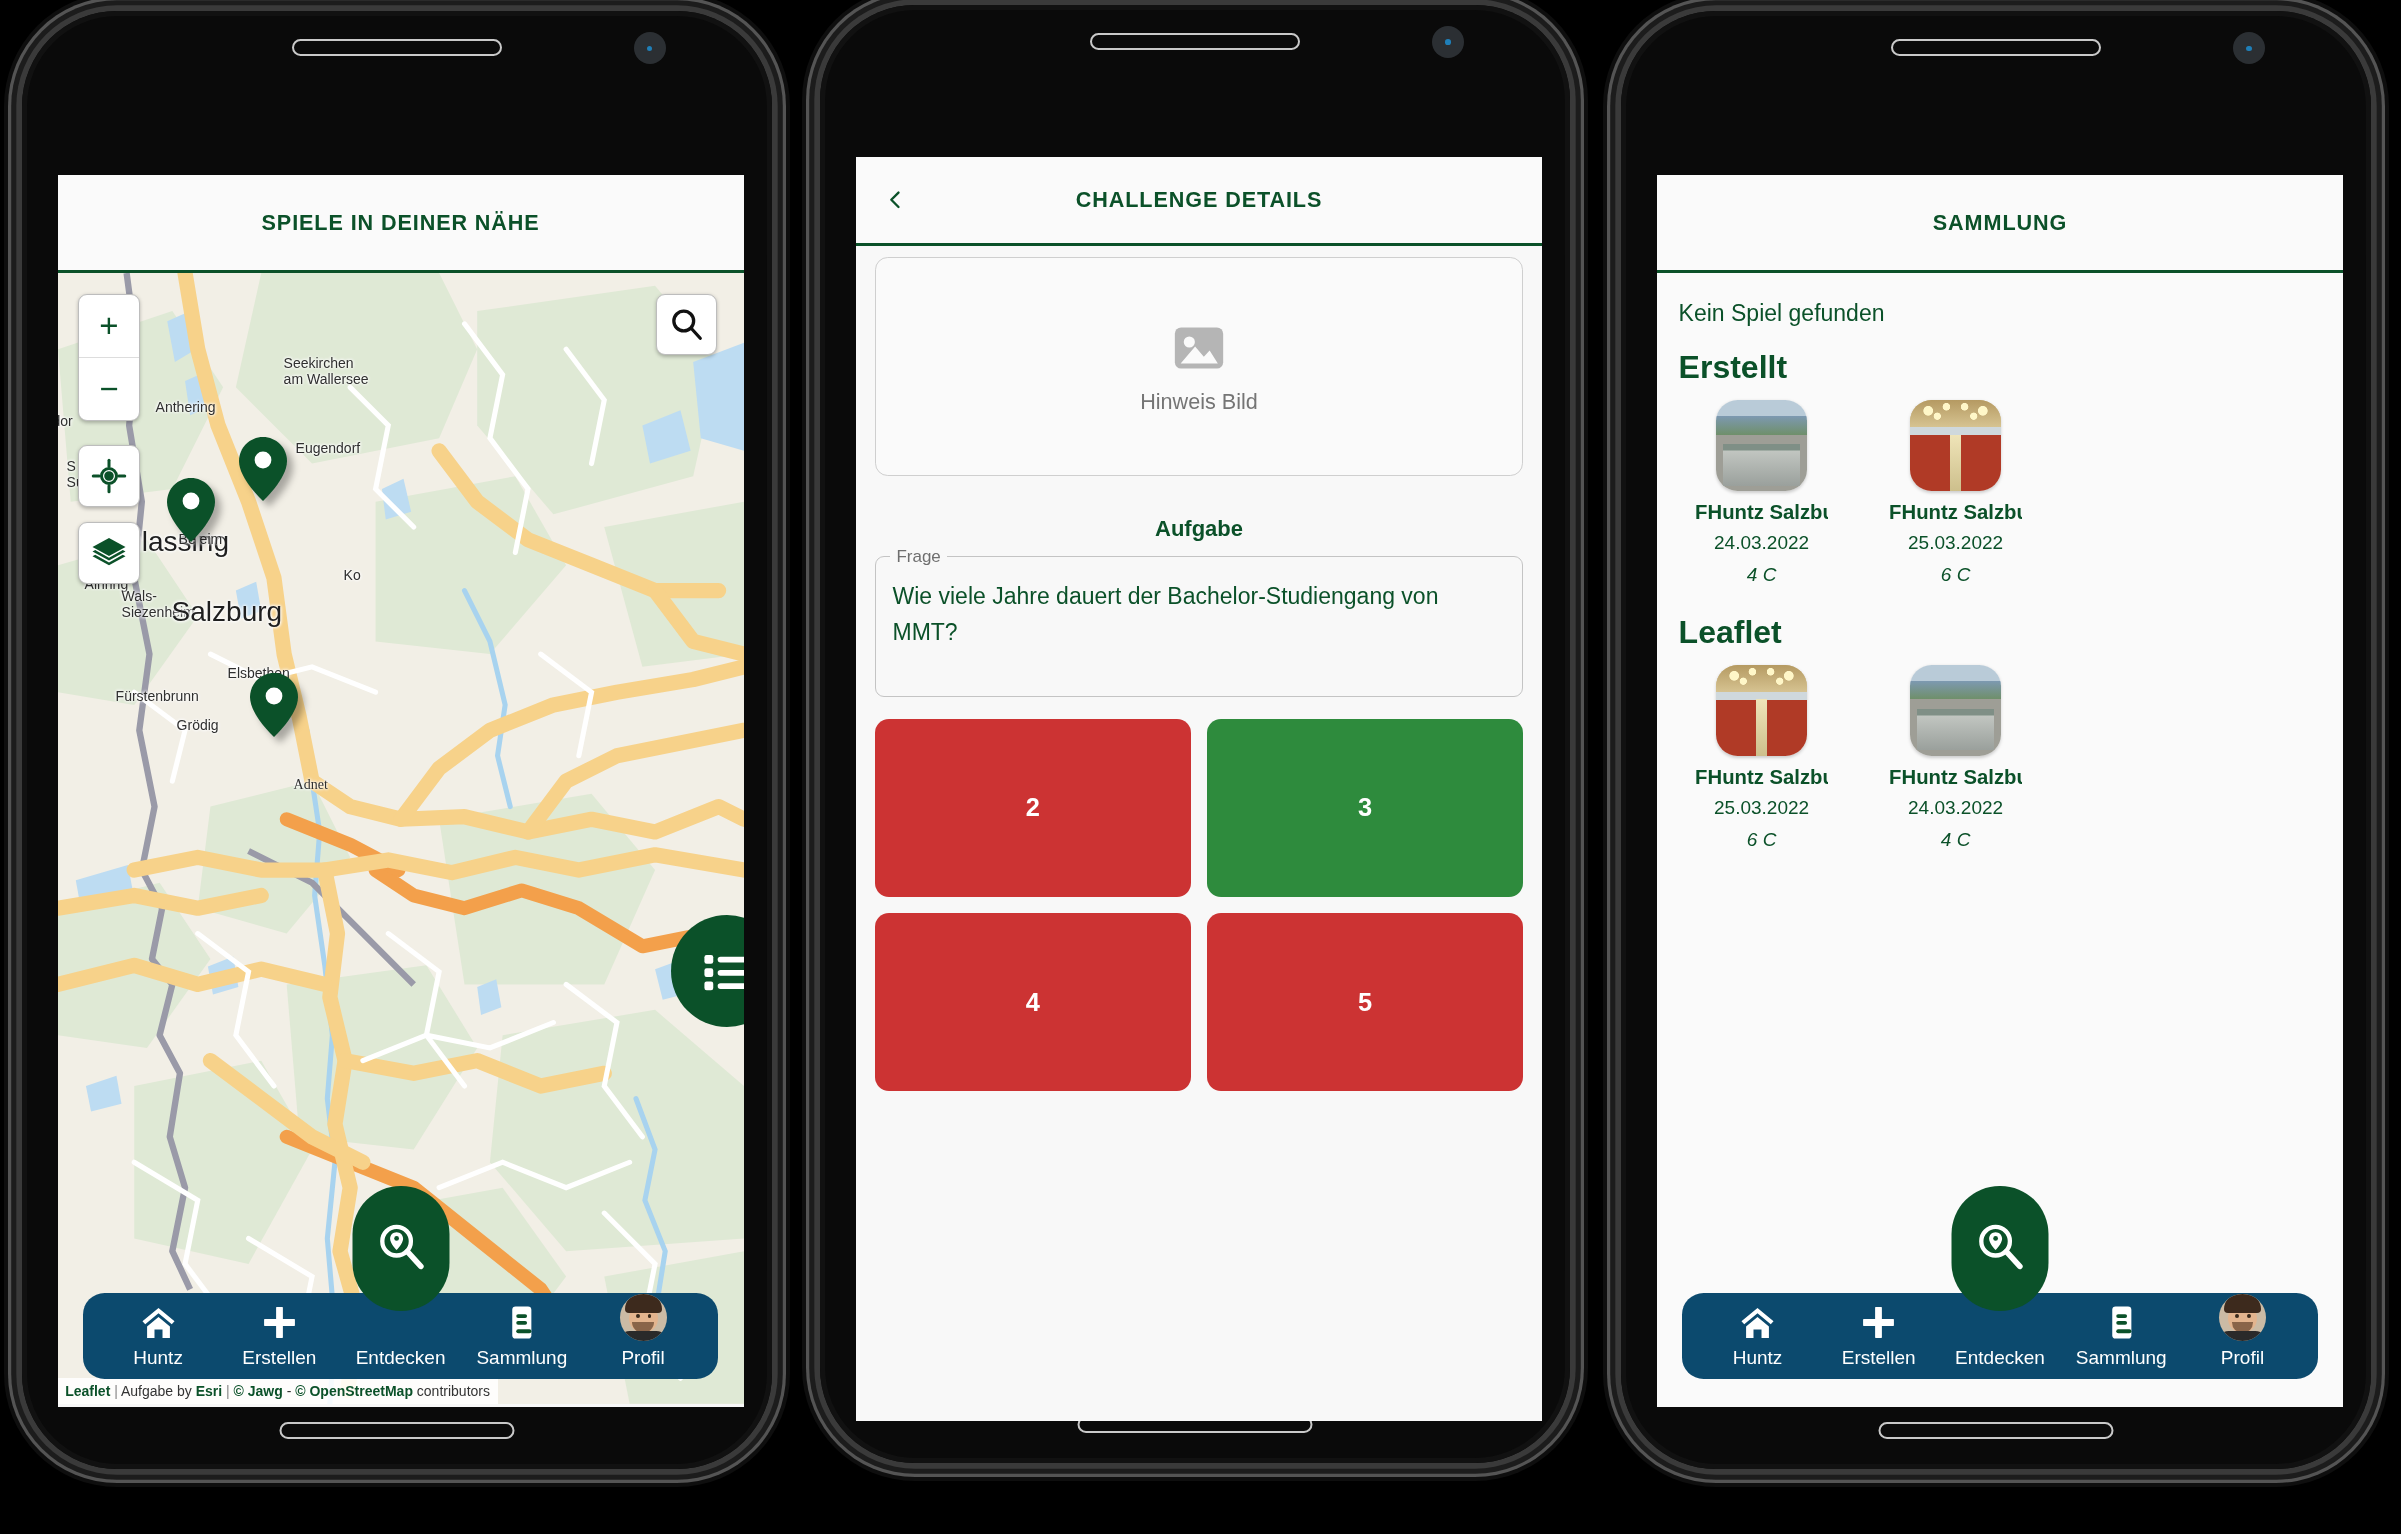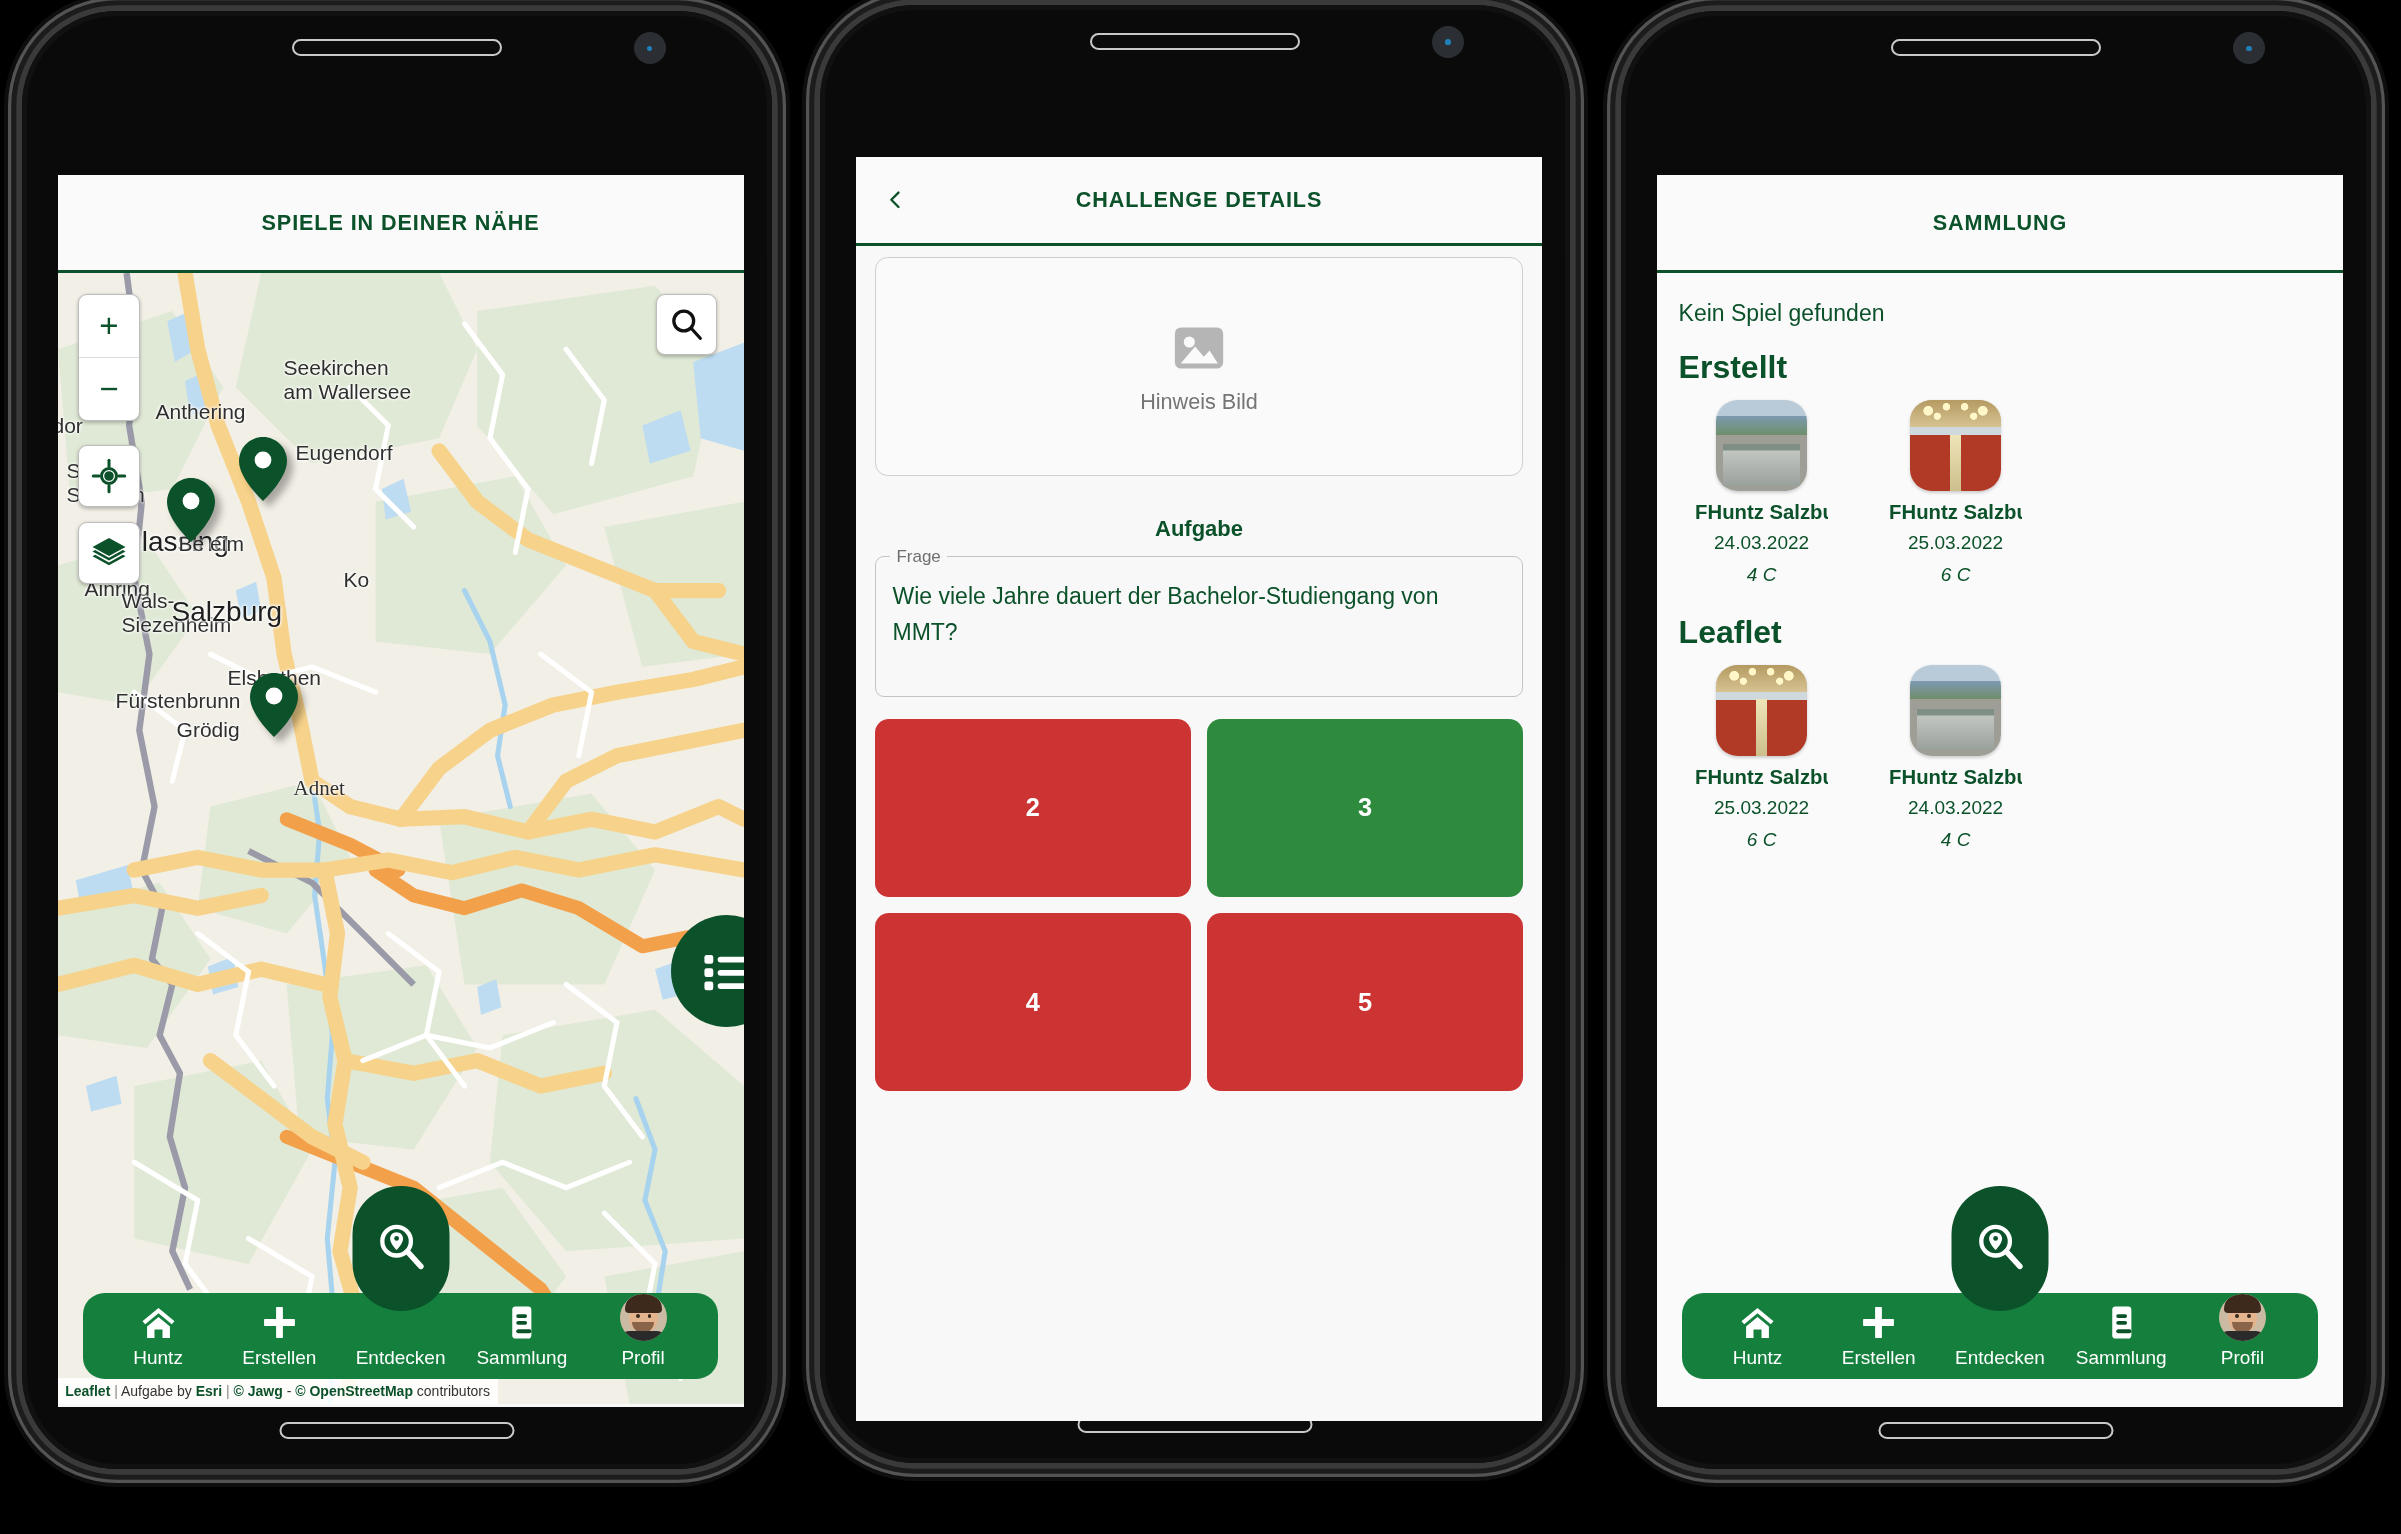--- a/index.html
+++ b/index.html
@@ -116,34 +116,34 @@
   .attrib {
     position:absolute; left:0; bottom:0;
     background: rgba(255,255,255,.88);
     padding: 4.4px 7.6px 5.7px 7.6px;
     font-size: 14px; color:#333; white-space:nowrap;
   }
   .attrib b { color:#0b5129; }
   .attrib .sep { color:#888; }
 
   .maplabel {
-    position:absolute; color:#2f2f2f; font-size:21px;
+    position:absolute; color:#2f2f2f; font-size:14px;
     text-shadow: 0 0 3.8px #fff, 0 0 3.8px #fff, 0 0 2.5px #fff;
     white-space: pre-line; line-height: 1.12; pointer-events:none;
   }
   .maplabel.big { font-size: 28px; color:#1f1f1f; }
 
   
   .navwrap {
     position:absolute; left:0; right:0; bottom: 28px; height: 127px;
     pointer-events:none;
   }
   .navbar {
     position:absolute; left: 25.4px; right: 25.4px; bottom: 0; height: 86px;
-    background:#15803d; border-radius: 21.6px;
+    background:#0c4a6e; border-radius: 21.6px;
     display:flex; align-items:flex-end; justify-content:space-between;
     padding: 0 21.6px 10.2px 21.6px;
   }
   .navitem {
     width: 107px; display:flex; flex-direction:column; align-items:center;
     color:#fff;
   }
   .navitem .nicon { height: 43px; display:flex; align-items:flex-end; justify-content:center; }
   .navitem .nicon svg { width: 37px; height: 37px; }
   .navitem .nlabel { font-size: 19px; margin-top: 6.4px; }

